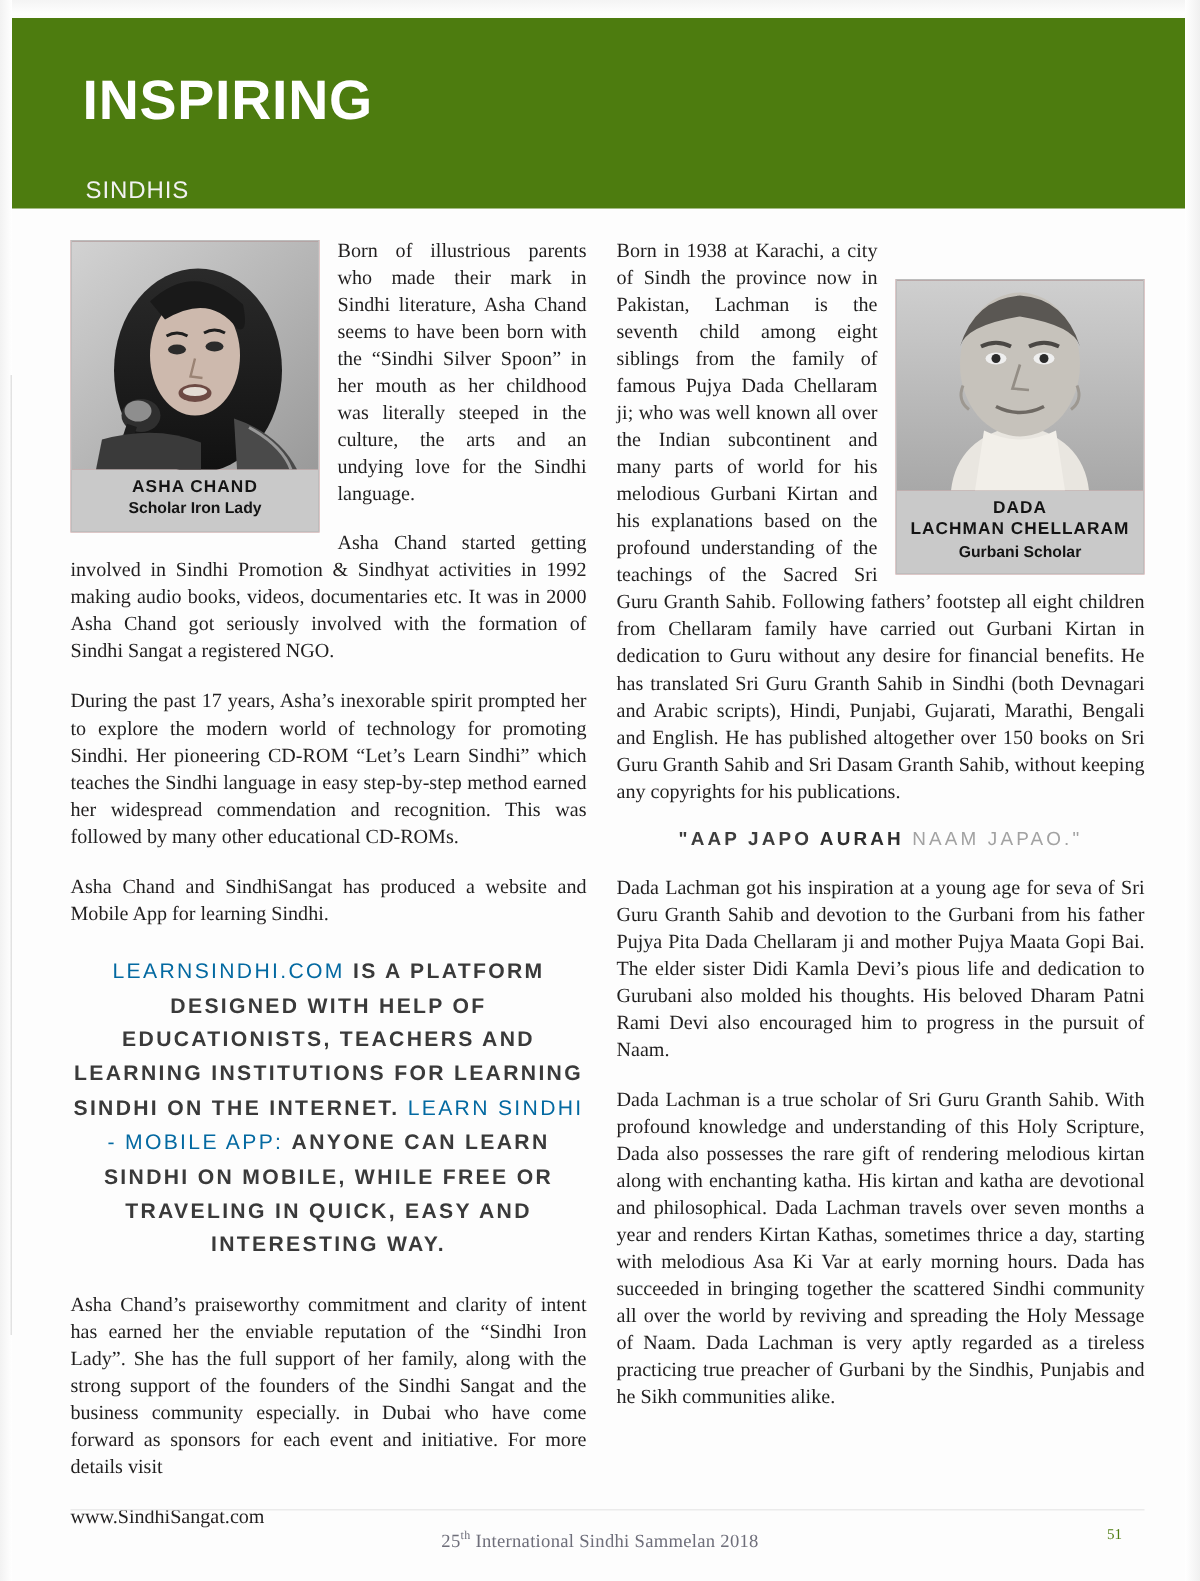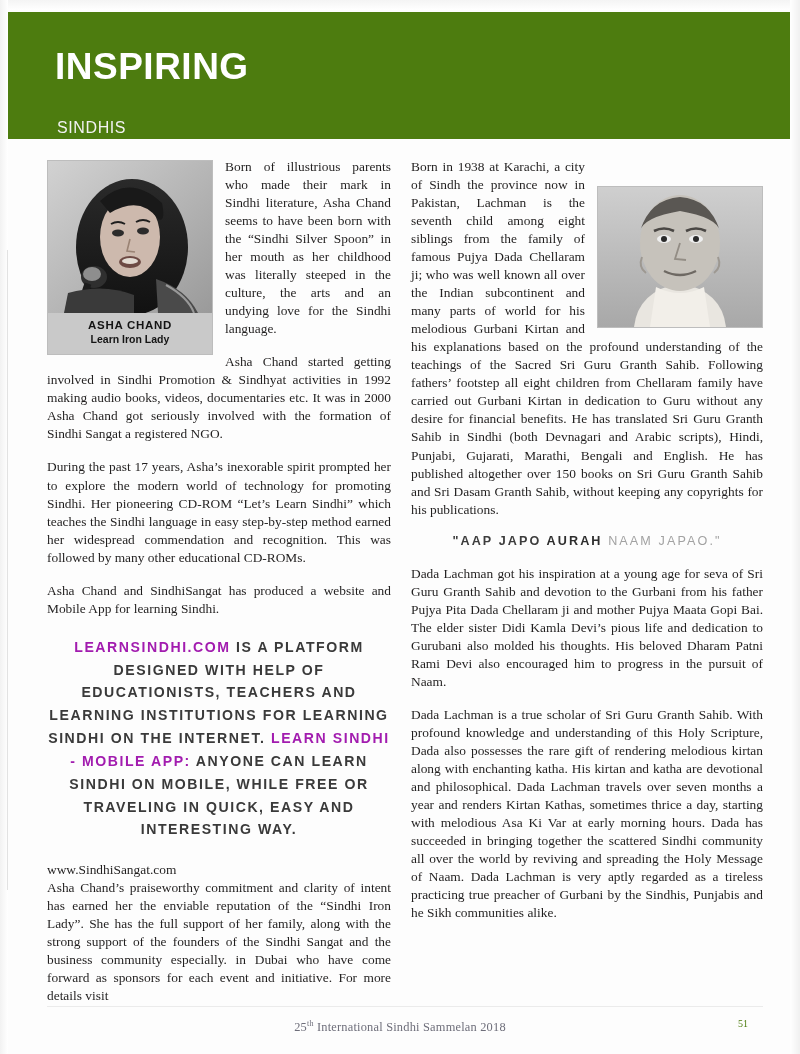--- a/index.html
+++ b/index.html
@@ -150,22 +150,22 @@
     margin: 18px 0 20px 0;
     text-align: center;
     font-family: "Liberation Sans", sans-serif;
     font-size: 14.1px;
     font-weight: 700;
     letter-spacing: 1.55px;
     line-height: 1.62;
     color: #3a3a3a;
   }
   .highlight .dim {
-    color: #a21caf;
-    font-weight: 700;
+    color: #0369a1;
+    font-weight: 400;
   }
 
   
   .quote {
     margin: 8px 0 17px 0;
     text-align: center;
     font-family: "Liberation Sans", sans-serif;
     font-size: 12.6px;
     font-weight: 700;
     letter-spacing: 2.1px;
@@ -250,33 +250,33 @@
         <ellipse cx="82" cy="100" rx="8" ry="3" fill="#e4dcd4"></ellipse>
         <ellipse cx="46" cy="116" rx="13" ry="11" fill="#2f2f2f"></ellipse>
         <ellipse cx="44" cy="113" rx="9" ry="7" fill="#8e8e8e"></ellipse>
         <rect x="34" y="122" width="7" height="26" fill="#1d1d1d" transform="rotate(18 37 130)"></rect>
         <path d="M108 118 Q138 128 150 152 L110 152 Z" fill="#4a4a4a"></path>
         <path d="M118 124 Q140 136 146 152" stroke="#d8d8d8" stroke-width="2" fill="none" opacity="0.55"></path>
         <path d="M20 132 Q56 122 86 134 L86 152 L16 152 Z" fill="#3a3a3a"></path>
       </svg>
       <div class="photo-caption">
         <span class="cap-name">ASHA CHAND</span>
-        <span class="cap-role">Learn Iron Lady</span>
+        <span class="cap-role">Scholar Iron Lady</span>
       </div>
     </div>
 
     <p class="body">Born of illustrious parents who made their mark in Sindhi literature, Asha Chand seems to have been born with the “Sindhi Silver Spoon” in her mouth as her childhood was literally steeped in the culture, the arts and an undying love for the Sindhi language.</p>
     <p class="body">Asha Chand started getting involved in Sindhi Promotion &amp; Sindhyat activities in 1992 making audio books, videos, documentaries etc. It was in 2000 Asha Chand got seriously involved with the formation of Sindhi Sangat a registered NGO.</p>
     <p class="body">During the past 17 years, Asha’s inexorable spirit prompted her to explore the modern world of technology for promoting Sindhi. Her pioneering CD-ROM “Let’s Learn Sindhi” which teaches the Sindhi language in easy step-by-step method earned her widespread commendation and recognition. This was followed by many other educational CD-ROMs.</p>
     <p class="body">Asha Chand and SindhiSangat has produced a website and Mobile App for learning Sindhi.</p>
 
     <div class="highlight"><span class="dim">LEARNSINDHI.COM </span><span>IS A PLATFORM DESIGNED WITH HELP OF EDUCATIONISTS, TEACHERS AND LEARNING INSTITUTIONS FOR LEARNING SINDHI ON THE INTERNET. </span><span class="dim">LEARN SINDHI - MOBILE APP: </span><span>ANYONE CAN LEARN SINDHI ON MOBILE, WHILE FREE OR TRAVELING IN QUICK, EASY AND INTERESTING WAY.</span></div>
 
+    <p class="body">Asha Chand’s praiseworthy commitment and clarity of intent has earned her the enviable reputation of the “Sindhi Iron Lady”. She has the full support of her family, along with the strong support of the founders of the Sindhi Sangat and the business community especially. in Dubai who have come forward as sponsors for each event and initiative. For more details visit</p>
     <p class="body last" style="text-align:left;">www.SindhiSangat.com</p>
-    <p class="body">Asha Chand’s praiseworthy commitment and clarity of intent has earned her the enviable reputation of the “Sindhi Iron Lady”. She has the full support of her family, along with the strong support of the founders of the Sindhi Sangat and the business community especially. in Dubai who have come forward as sponsors for each event and initiative. For more details visit</p>
   </div>
 
   <div class="col-right">
 
     <div class="photo-card right-photo">
       <svg class="photo-img right-img" viewBox="0 0 164 140" preserveAspectRatio="none">
         <defs>
           <linearGradient id="bgB" x1="0" y1="0" x2="0" y2="1">
             <stop offset="0%" stop-color="#cfcfcf"></stop>
             <stop offset="100%" stop-color="#a8a8a8"></stop>
@@ -291,20 +291,25 @@
         <circle cx="66" cy="52" r="3" fill="#2a2a2a"></circle>
         <circle cx="98" cy="52" r="3" fill="#2a2a2a"></circle>
         <path d="M56 44 Q66 39 76 44" stroke="#4a4744" stroke-width="2.6" fill="none"></path>
         <path d="M88 44 Q98 39 108 44" stroke="#4a4744" stroke-width="2.6" fill="none"></path>
         <path d="M82 56 L77 72 L88 73" stroke="#938d85" stroke-width="1.8" fill="none"></path>
         <path d="M66 84 Q82 92 98 84" stroke="#6e6963" stroke-width="2.4" fill="none"></path>
         <path d="M44 70 Q40 80 48 86" stroke="#9d9891" stroke-width="2" fill="none"></path>
         <path d="M120 70 Q124 80 116 86" stroke="#9d9891" stroke-width="2" fill="none"></path>
         <path d="M58 100 Q82 112 106 100 L112 140 L52 140 Z" fill="#f2efe9"></path>
       </svg>
+      <div class="photo-caption">
+        <span class="cap-name">DADA</span>
+        <span class="cap-name">LACHMAN CHELLARAM</span>
+        <span class="cap-role">Gurbani Scholar</span>
+      </div>
     </div>
 
     <p class="body">Born in 1938 at Karachi, a city of Sindh the province now in Pakistan, Lachman is the seventh child among eight siblings from the family of famous Pujya Dada Chellaram ji; who was well known all over the Indian subcontinent and many parts of world for his melodious Gurbani Kirtan and his explanations based on the profound understanding of the teachings of the Sacred Sri Guru Granth Sahib. Following fathers’ footstep all eight children from Chellaram family have carried out Gurbani Kirtan in dedication to Guru without any desire for financial benefits. He has translated Sri Guru Granth Sahib in Sindhi (both Devnagari and Arabic scripts), Hindi, Punjabi, Gujarati, Marathi, Bengali and English. He has published altogether over 150 books on Sri Guru Granth Sahib and Sri Dasam Granth Sahib, without keeping any copyrights for his publications.</p>
 
     <div class="quote">
       <span>"AAP JAPO </span><span class="mid">AURAH </span><span class="dim">NAAM JAPAO."</span>
     </div>
 
     <p class="body">Dada Lachman got his inspiration at a young age for seva of Sri Guru Granth Sahib and devotion to the Gurbani from his father Pujya Pita Dada Chellaram ji and mother Pujya Maata Gopi Bai.  The elder sister Didi Kamla Devi’s pious life and dedication to Gurubani also molded his thoughts. His beloved Dharam Patni Rami Devi also encouraged him to progress in the pursuit of Naam.</p>
     <p class="body last">Dada Lachman is a true scholar of Sri Guru Granth Sahib. With profound knowledge and understanding of this Holy Scripture, Dada also possesses the rare gift of rendering melodious kirtan along with enchanting katha. His kirtan and katha are devotional and philosophical. Dada Lachman travels over seven months a year and renders Kirtan Kathas, sometimes thrice a day, starting with melodious Asa Ki Var at early morning hours. Dada has succeeded in bringing together the scattered Sindhi community all over the world by reviving and spreading the Holy Message of Naam.  Dada Lachman is very aptly regarded as a tireless practicing true preacher of Gurbani by the Sindhis, Punjabis and he Sikh communities alike.</p>

